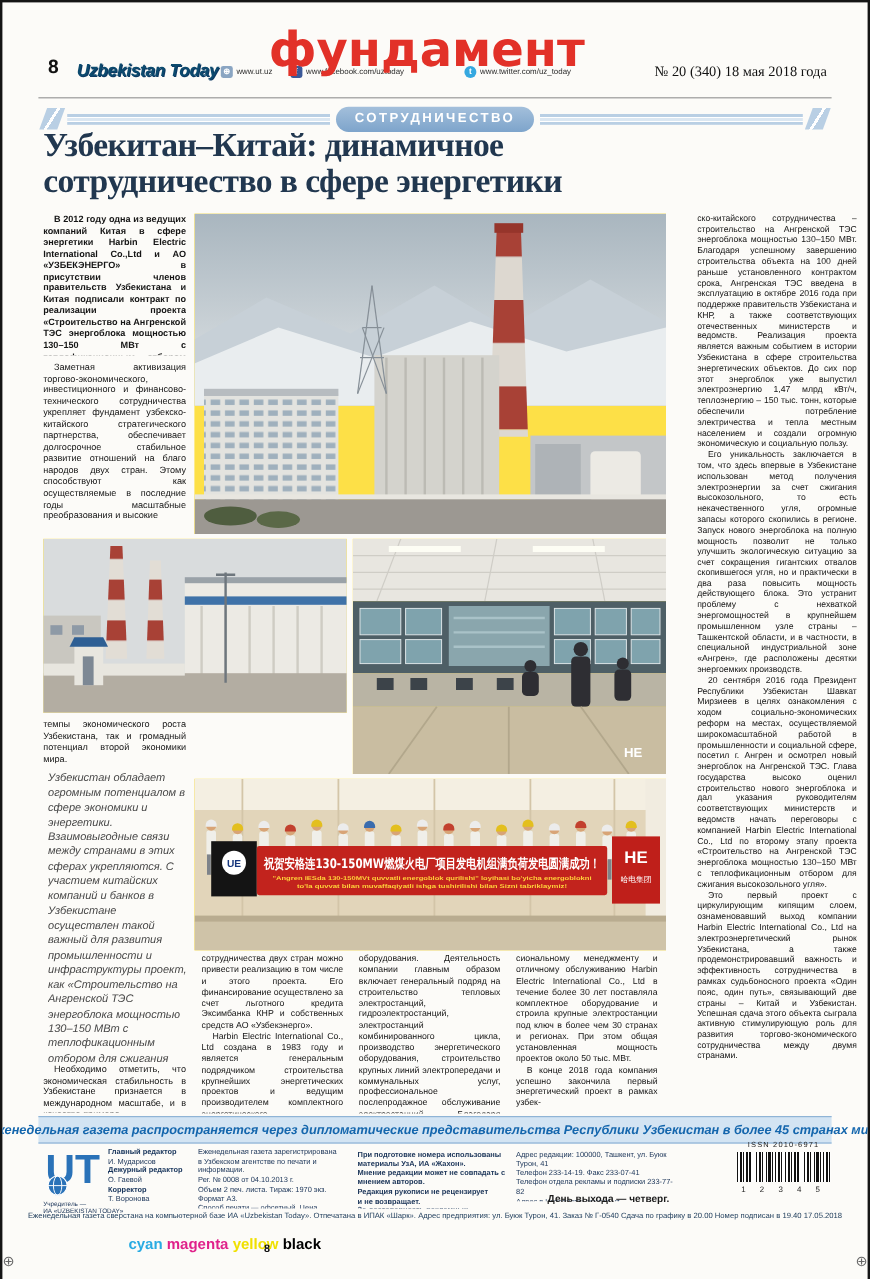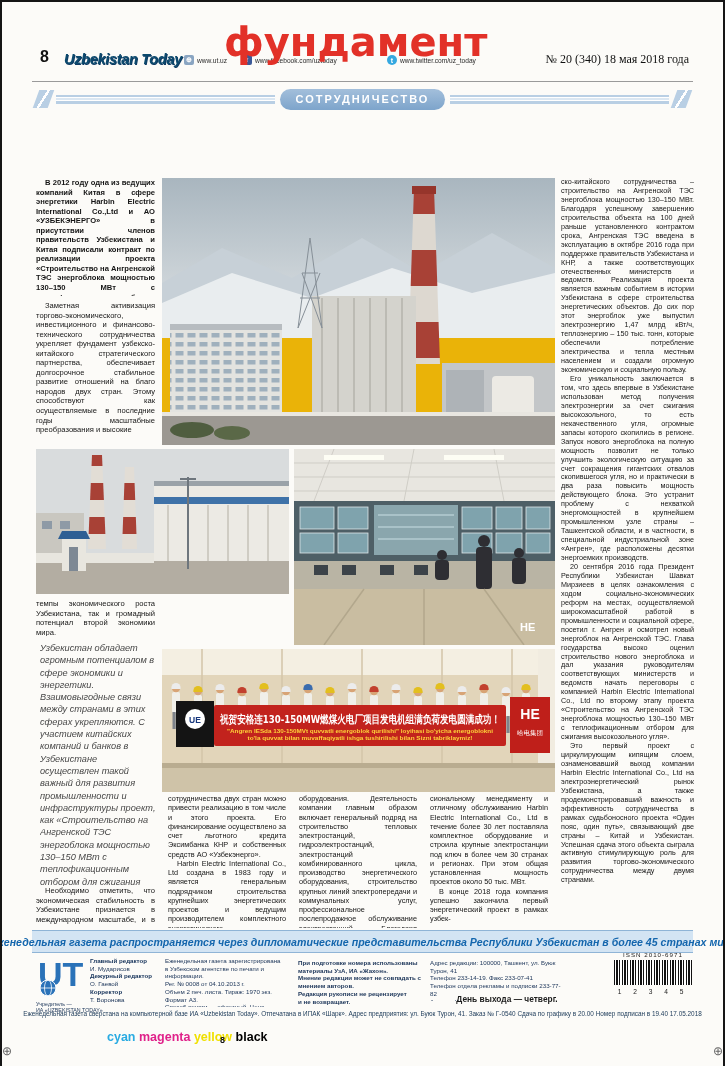--- a/index.html
+++ b/index.html
@@ -29,22 +29,22 @@
   
   .headline{position:absolute;left:34px;top:105px;width:545px;font-family:"Liberation Serif",serif;
             font-weight:bold;font-size:28px;line-height:30px;color:#21374f;letter-spacing:-0.5px;}
   
   .tx{position:absolute;font-size:7.6px;line-height:9.55px;text-align:justify;color:#151515;overflow:hidden;}
   .tx p{margin:0;text-indent:9px;}
   .tx p.ni{text-indent:0;}
   .lede{font-weight:bold;}
   .quote{position:absolute;font:italic 9.2px/12.3px "Liberation Sans",sans-serif;color:#474747;overflow:hidden;}
   .bt{font-size:7.3px;line-height:9.25px;}
-  .c5{font-size:7.2px;line-height:8.95px;}
-  .photo{position:absolute;overflow:hidden;background:#eab308;}
+  .c5{font-size:7.2px;line-height:8.95px;margin-left:20px;}
+  .photo{position:absolute;overflow:hidden;background:#fde047;}
   .photo svg{display:block;}
   
   .fbanner{position:absolute;left:30px;right:30px;top:928px;height:21px;background:#d3e4f3;
            border-top:1.5px solid #8fb4d6;border-bottom:1.5px solid #8fb4d6;
            display:flex;align-items:center;justify-content:center;}
   .fbanner span{font:italic bold 10.6px "Liberation Sans",sans-serif;color:#1466ad;white-space:nowrap;}
   .pre{white-space:pre-line;}
   .fsmall{position:absolute;font-size:6.2px;line-height:7.7px;color:#20395c;overflow:hidden;}
   .roles div.r{font-weight:bold;color:#16335a;}
   .founder{position:absolute;left:34px;top:999px;width:110px;font-size:5.3px;line-height:6.4px;color:#20395c;}
@@ -77,20 +77,21 @@
   <div class="hdr-rule"></div>
 
   <div class="sec">
     <div class="slant"></div>
     <div class="rule"></div>
     <div class="pill">СОТРУДНИЧЕСТВО</div>
     <div class="rule"></div>
     <div class="slant"></div>
   </div>
 
+  <div class="headline">Узбекитан–Китай: динамичное сотрудничество в сфере энергетики</div>
 
   <div class="tx lede" style="left:34px;top:176px;width:119px;height:118px">
     <p>В 2012 году одна из ведущих компаний Китая в сфере энергетики Harbin Electric International Co.,Ltd и АО «УЗБЕКЭНЕРГО» в присутствии членов правительств Узбекистана и Китая подписали контракт по реализации проекта «Строительство на Ангренской ТЭС энергоблока мощностью 130–150 МВт с теплофикационным отбором для сжигания высокозольного угля» на условиях под ключ.</p>
   </div>
   <div class="tx" style="left:34px;top:597px;width:119px;height:37px">
     <p class="ni">темпы экономического роста Узбекистана, так и громадный потенциал второй экономики мира.</p>
   </div>
   <div class="tx" style="left:34px;top:299px;width:119px;height:144px">
     <p>Заметная активизация торгово-экономического, инвестиционного и финансово-технического сотрудничества укрепляет фундамент узбекско-китайского стратегического партнерства, обеспечивает долгосрочное стабильное развитие отношений на благо народов двух стран. Этому способствуют как осуществляемые в последние годы масштабные преобразования и высокие</p>
   </div>

